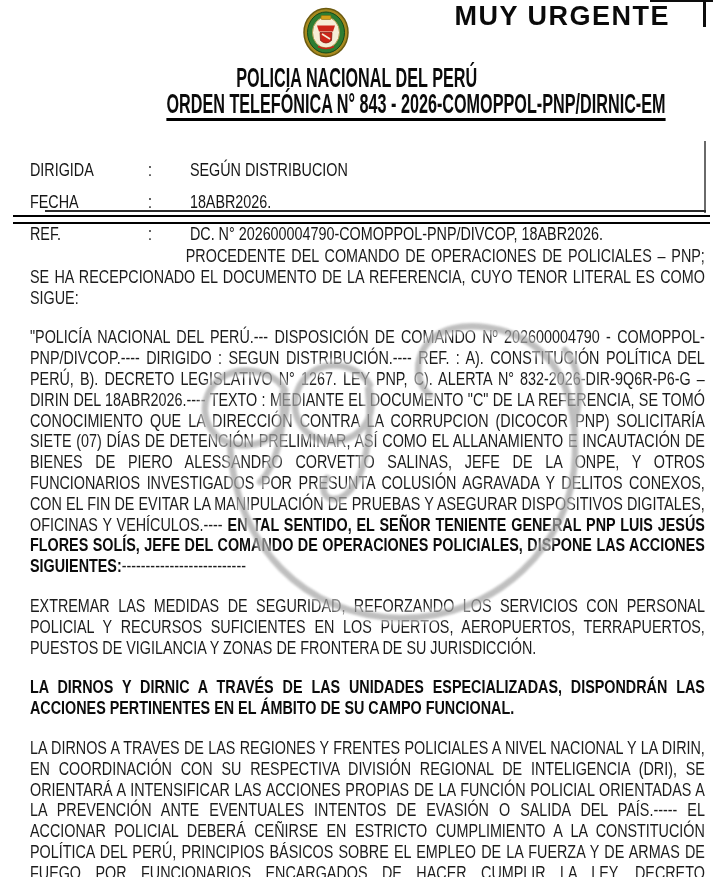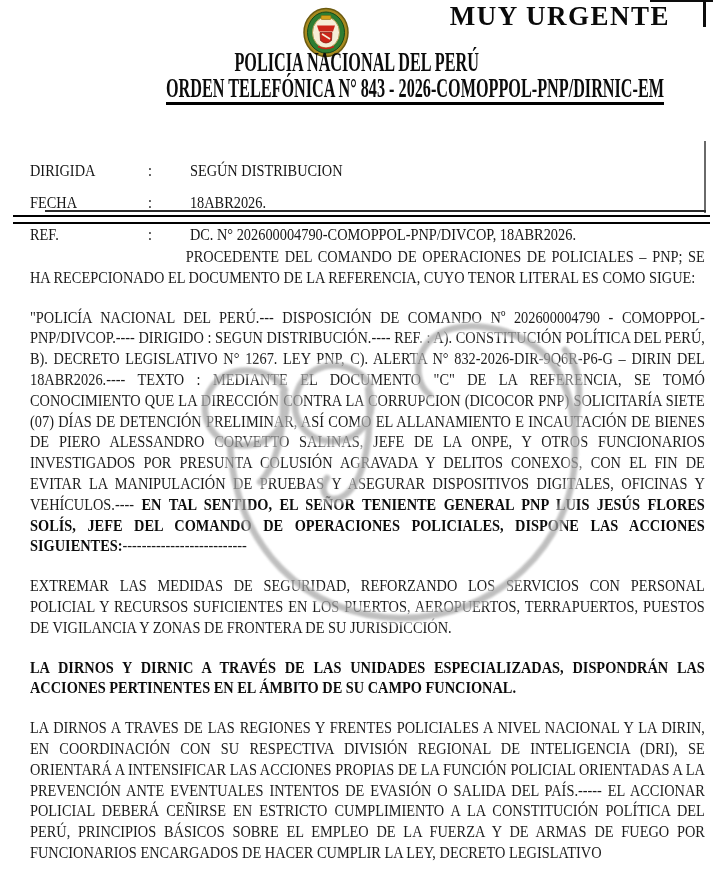--- a/index.html
+++ b/index.html
@@ -1,35 +1,35 @@
 <!DOCTYPE html>
 <html><head>
 <meta charset="utf-8">
 <style>
   html,body { margin:0; padding:0; background:#ffffff; }
   .page {
     position:relative; width:713px; height:877px; background:#ffffff;
-    overflow:hidden; font-family:Liberation Serif, serif; color:#1c1c1c;
+    overflow:hidden; font-family:Liberation Sans, sans-serif; color:#1c1c1c;
   }
   
   .urgent {
     position:absolute; top:1px; right:43px;
     font-size:27px; font-weight:bold; letter-spacing:1.5px; color:#0a0a0a;
     white-space:nowrap;
   }
   
   .corner-vline { position:absolute; left:703px; top:0; width:3px; height:27px; background:#0d0d0d; }
   .corner-hline { position:absolute; left:650px; top:0; width:63px; height:2px; background:#0d0d0d; }
   .edge-vline   { position:absolute; left:704px; top:141px; width:2px; height:72px; background:#6a6a6a; }
 
   
   .emblem { position:absolute; left:303px; top:7px; width:46px; height:51px; }
 
   
-  .header-block { position:absolute; top:50px; left:0; width:713px; text-align:center; }
+  .header-block { position:absolute; top:66px; left:0; width:713px; text-align:center; }
   .hline { display:block; height:26px; line-height:25px; white-space:nowrap; }
   .hline .cond {
     display:inline-block; transform:scaleX(0.60); transform-origin:50% 50%;
     font-weight:bold; font-size:27px; color:#0b0b0b; white-space:nowrap;
   }
   .hline .underl { border-bottom:3.5px solid #000; padding-bottom:1px; }
 
   
   .meta {
     position:absolute; left:30px; top:160px; width:823px;

